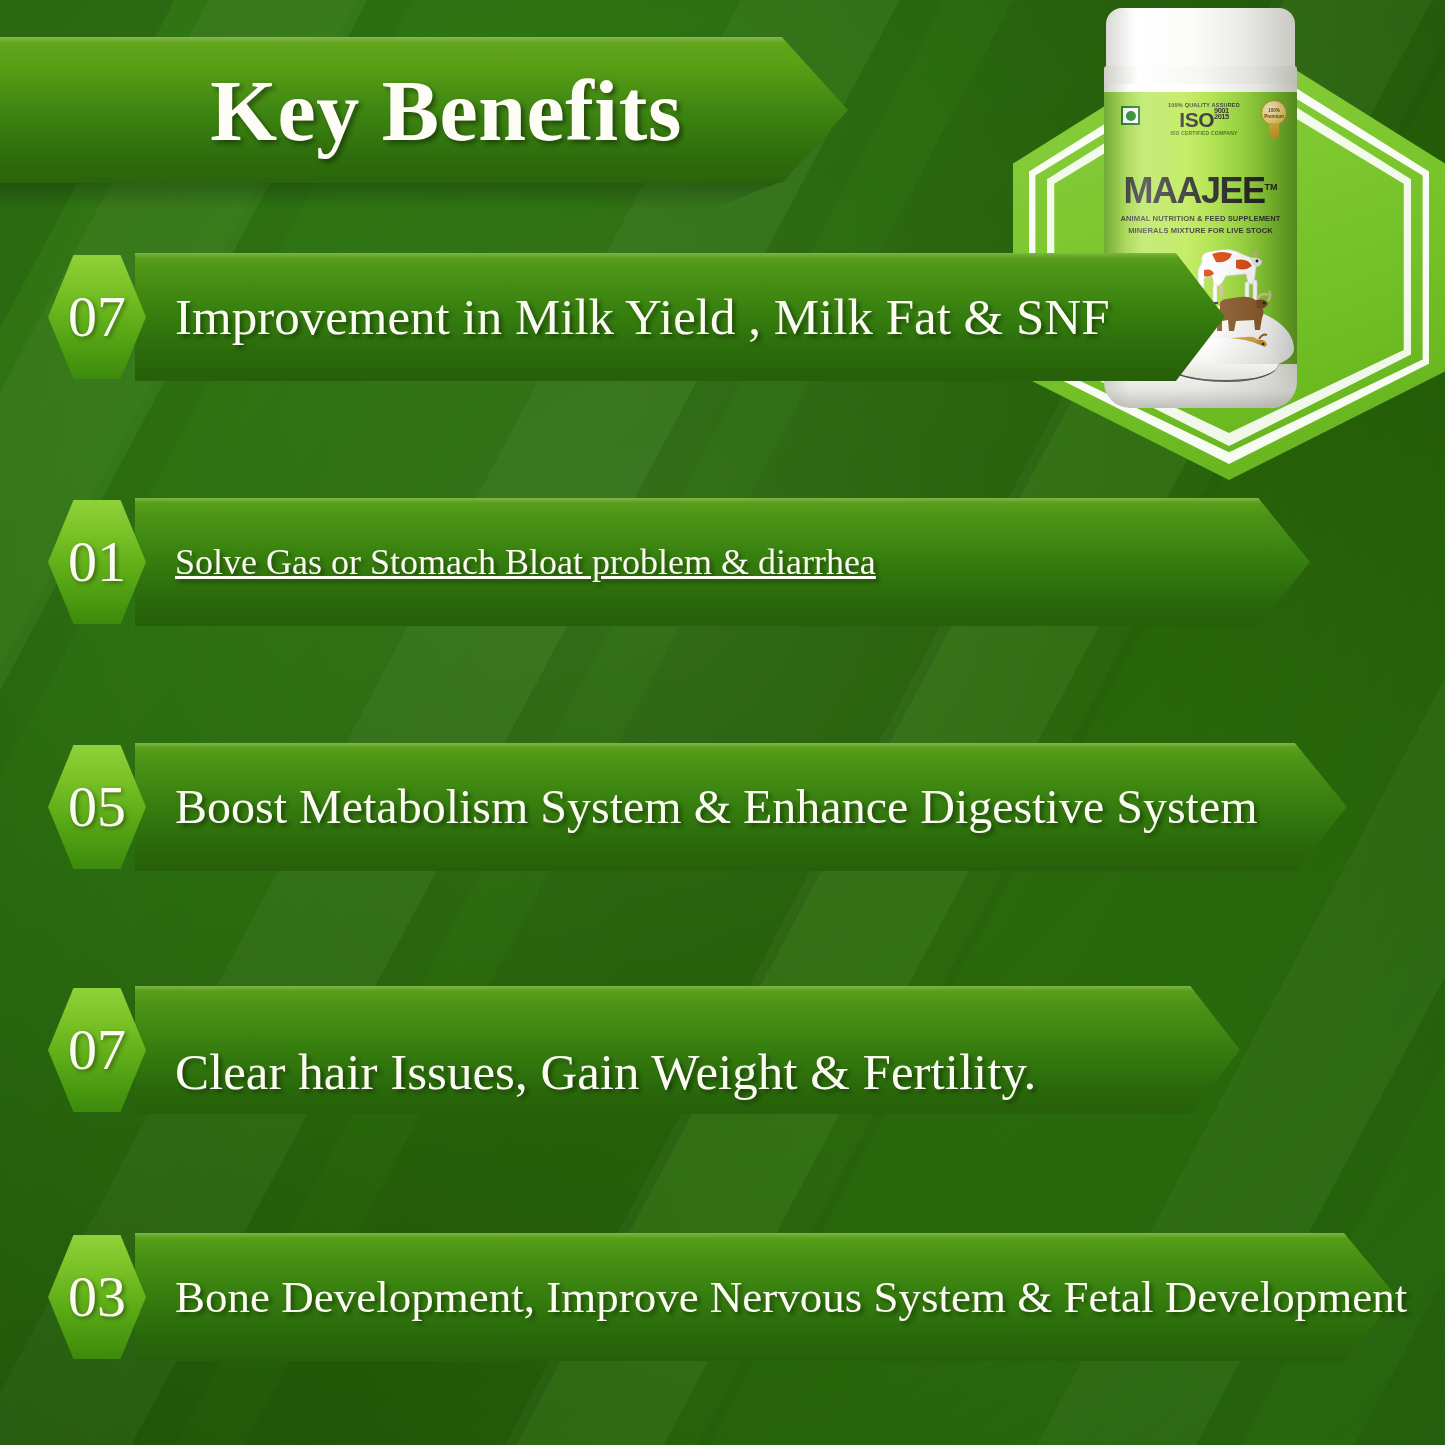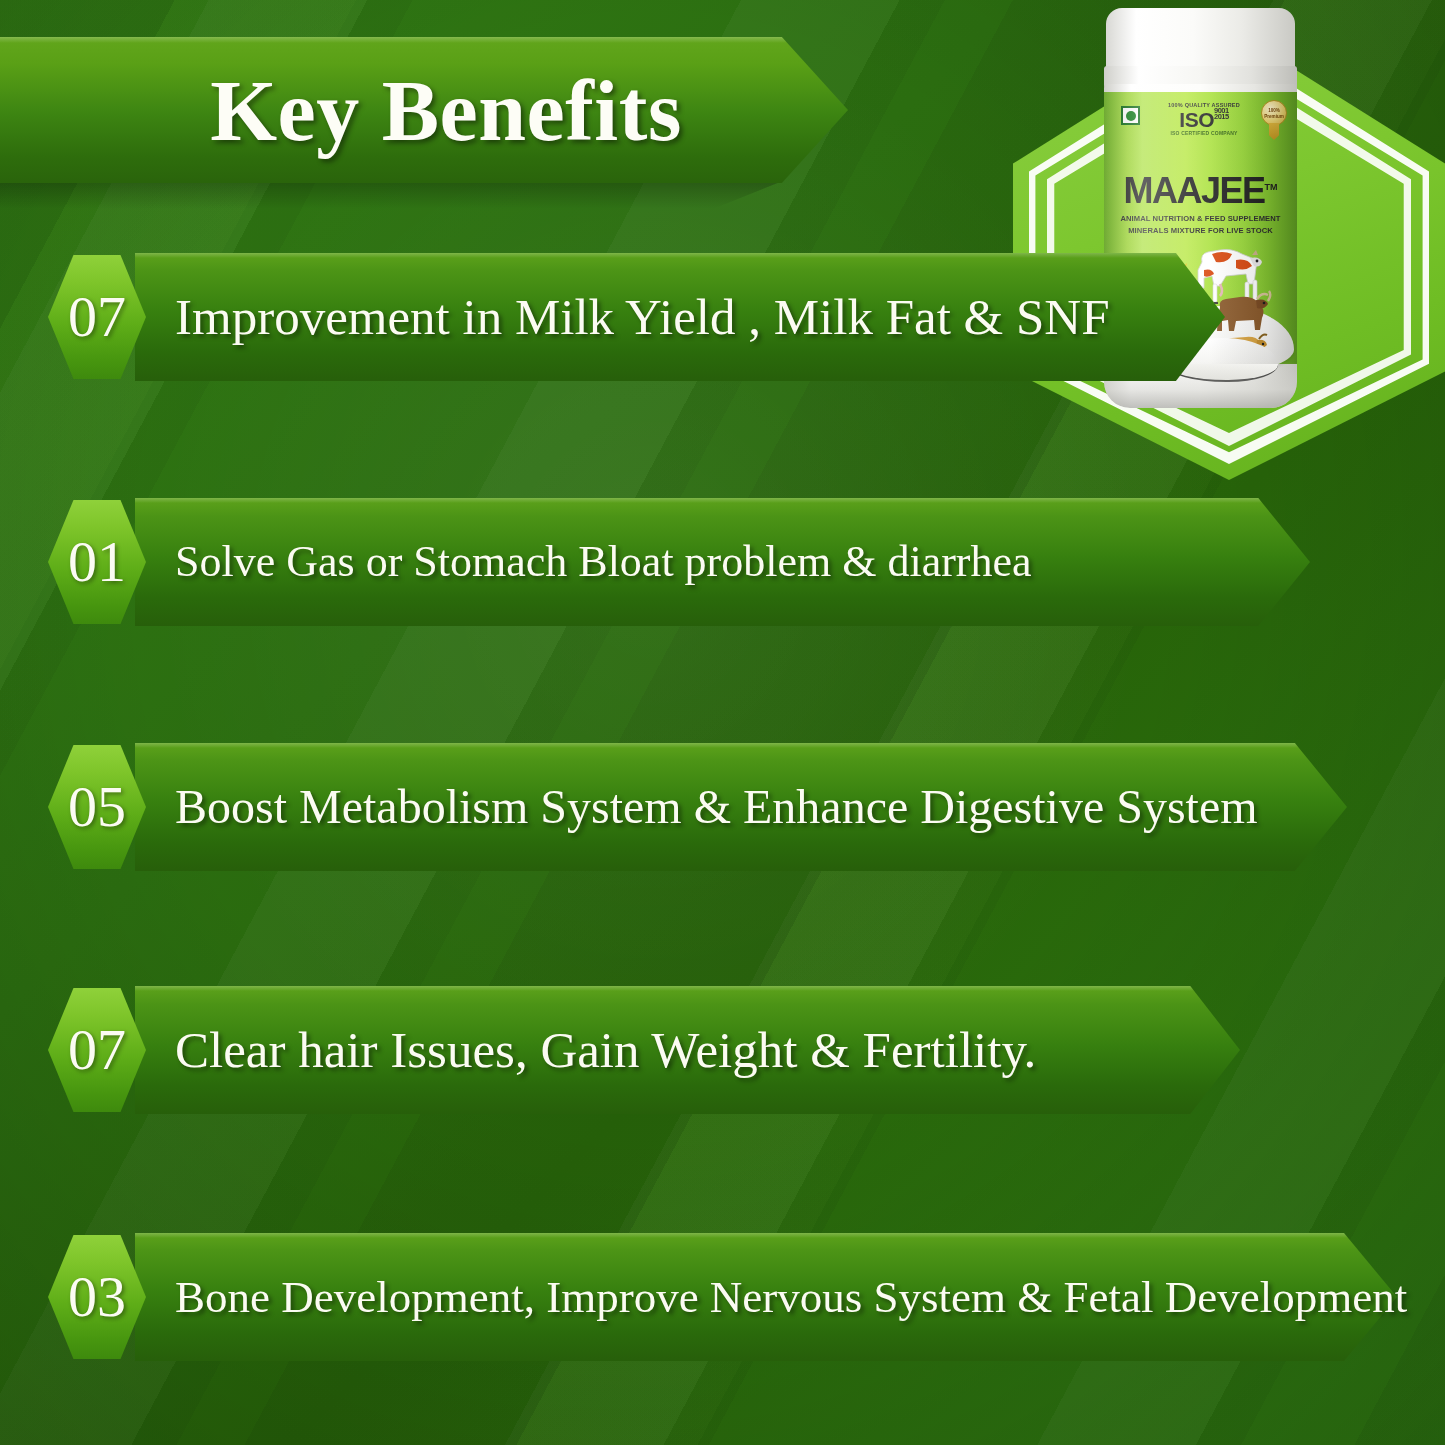--- a/index.html
+++ b/index.html
@@ -147,23 +147,23 @@
   #row-2 { top:498px; }
   #row-2 .row-bar { width:1175px; clip-path:polygon(0 0, 95.6% 0, 100% 50%, 95.6% 100%, 0 100%); }
   #row-3 { top:743px; }
   #row-3 .row-bar { width:1212px; clip-path:polygon(0 0, 95.7% 0, 100% 50%, 95.7% 100%, 0 100%); }
   #row-4 { top:986px; }
   #row-4 .row-bar { width:1105px; clip-path:polygon(0 0, 95.5% 0, 100% 50%, 95.5% 100%, 0 100%); }
   #row-5 { top:1233px; }
   #row-5 .row-bar { width:1262px; clip-path:polygon(0 0, 95.8% 0, 100% 50%, 95.8% 100%, 0 100%); }
 
   #row-1 .row-label { font-size:51px;text-align:right; }
-  #row-2 .row-label { font-size:44px; }
+  #row-2 .row-label { font-size:36px;text-decoration:underline; }
   #row-3 .row-label { font-size:48px; }
-  #row-4 .row-label { font-size:51px; }
+  #row-4 .row-label { font-size:51px;margin-top:22px; }
   #row-5 .row-label { font-size:45px; }
 
   
   #product-badge {
     position:absolute;
     left:1013px; top:28px;
     width:432px; height:452px;
   }
   .hex-outer {
     position:absolute; inset:0;

